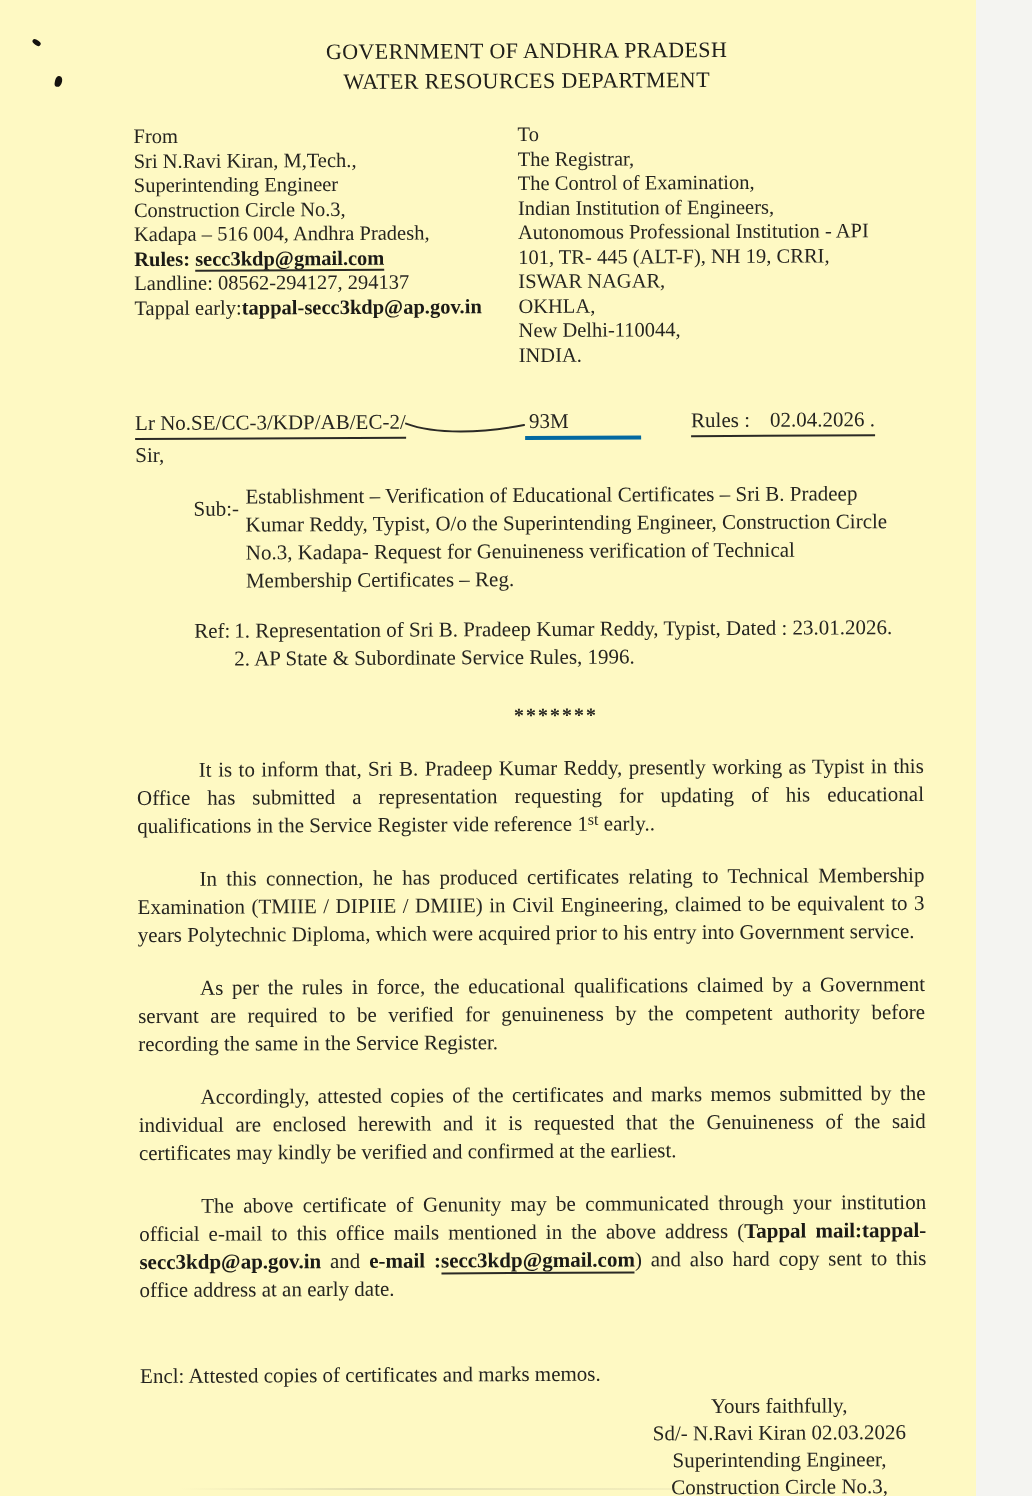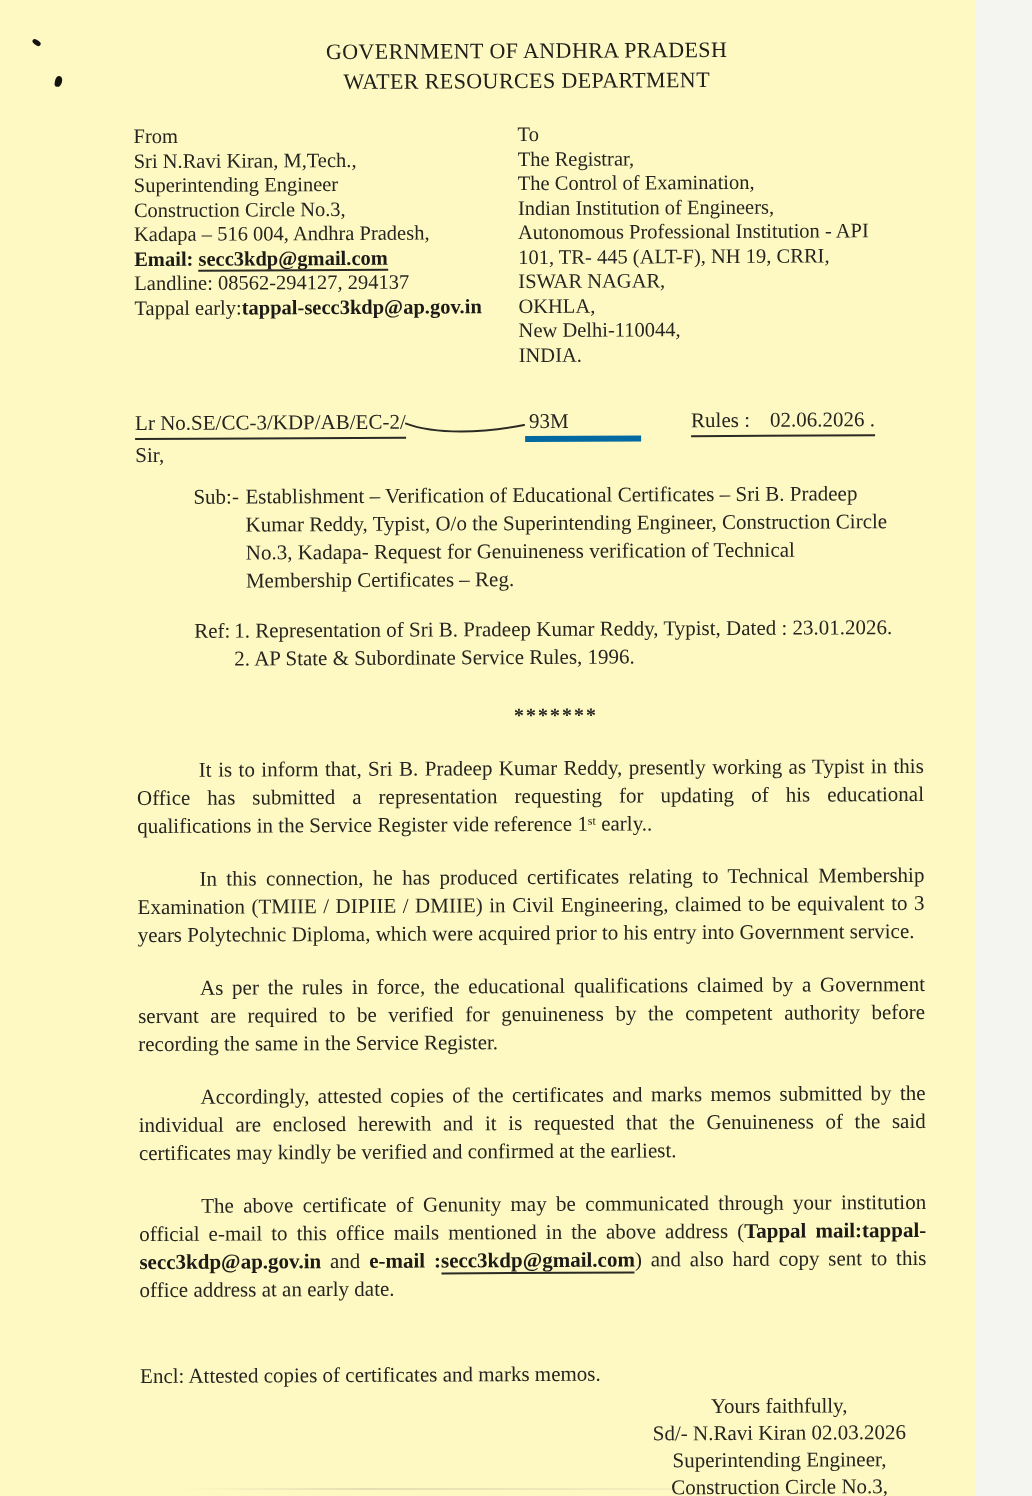--- a/index.html
+++ b/index.html
@@ -27,34 +27,34 @@
   }
   .doc-header { text-align:center; line-height:30px; letter-spacing:0.4px; font-size:22px; color:#21201b; }
   .addresses { display:flex; margin-top:26px; line-height:24.5px; font-size:20.5px; }
   .from-block { width:384px; flex:0 0 auto; }
   .to-block { flex:1; }
   .bold { font-weight:bold; color:#1c1b16; }
   .underline { text-decoration:none; border-bottom:2px solid #2b2a25; }
   .ref-line { position:relative; height:30px; margin-top:40px; font-size:21px; }
   .lr-no { position:absolute; left:0; top:0; border-bottom:2px solid #2b2a25; padding-bottom:1px; }
   .hand-curve { position:absolute; left:270px; top:13px; width:120px; height:18px; }
-  .lr-number { position:absolute; left:390px; top:0; padding:0 72px 1px 4px; border-bottom:6px solid #0369a1; }
+  .lr-number { position:absolute; left:390px; top:0; padding:0 72px 1px 4px; border-bottom:4px solid #0369a1; }
   .dated-group { position:absolute; left:556px; top:0; border-bottom:2px solid #2b2a25; padding-bottom:1px; }
   .dated-date { margin-left:20px; }
   .salutation { margin-top:2px; }
   .subject-block, .ref-block { display:flex; margin-left:58px; margin-top:0; }
   .subject-block { margin-top:14px; }
-  .subject-label { flex:0 0 52px; }
+  .subject-label { flex:0 0 52px;margin-top:12px; }
   .subject-text { width:650px; }
   .ref-block { margin-top:22px; }
   .ref-label { flex:0 0 40px; }
   .ref-items { width:660px; }
   .separator { text-align:center; margin-top:30px; font-weight:bold; letter-spacing:2px; transform:translateX(26px); font-size:20px; }
   .para { margin-top:25px; text-align:justify; text-indent:62px; }
-  .para sup { font-size:12px; line-height:0; vertical-align:6px; }
+  .para sup { font-size:16px; line-height:0; vertical-align:6px; }
   .enclosure { margin-top:58px; }
   .signature-block { width:260px; margin:6px 18px 0 auto; text-align:center; line-height:27px; }
   .bottom-smudge {
     position:absolute; left:180px; bottom:6px; width:620px; height:2px;
     background:linear-gradient(90deg, transparent, rgba(120,120,112,0.20) 30%, rgba(120,120,112,0.10) 70%, transparent);
   }
 </style>
 </head>
 <body>
 
@@ -69,21 +69,21 @@
       <div>WATER RESOURCES DEPARTMENT</div>
     </div>
 
     <div class="addresses">
       <div class="from-block">
         <div>From</div>
         <div>Sri N.Ravi Kiran, M,Tech.,</div>
         <div>Superintending Engineer</div>
         <div>Construction Circle No.3,</div>
         <div>Kadapa – 516 004, Andhra Pradesh,</div>
-        <div><span class="bold">Email: </span><span class="bold underline">secc3kdp@gmail.com</span></div>
+        <div><span class="bold">Rules: </span><span class="bold underline">secc3kdp@gmail.com</span></div>
         <div>Landline: 08562-294127, 294137</div>
         <div><span>Tappal early:</span><span class="bold">tappal-secc3kdp@ap.gov.in</span></div>
       </div>
       <div class="to-block">
         <div>To</div>
         <div>The Registrar,</div>
         <div>The Control of Examination,</div>
         <div>Indian Institution of Engineers,</div>
         <div>Autonomous Professional Institution - API</div>
         <div>101,  TR- 445 (ALT-F), NH 19,  CRRI,</div>
@@ -93,21 +93,21 @@
         <div>INDIA.</div>
       </div>
     </div>
 
     <div class="ref-line">
       <span class="lr-no">Lr No.SE/CC-3/KDP/AB/EC-2/</span>
       <svg class="hand-curve" viewBox="0 0 120 18" preserveAspectRatio="none">
         <path d="M1,3 C30,14 78,13 119,5" fill="none" stroke="#2b2a25" stroke-width="2" stroke-linecap="round"></path>
       </svg>
       <span class="lr-number">93M</span>
-      <span class="dated-group"><span>Rules :</span><span class="dated-date">02.06.2026 .</span></span>
+      <span class="dated-group"><span>Rules :</span><span class="dated-date">02.04.2026 .</span></span>
     </div>
 
     <div class="salutation">Sir,</div>
 
     <div class="subject-block">
       <span class="subject-label">Sub:-</span>
       <div class="subject-text">Establishment – Verification of Educational Certificates – Sri B. Pradeep Kumar Reddy, Typist, O/o the Superintending Engineer, Construction Circle No.3, Kadapa- Request for Genuineness verification of Technical Membership Certificates – Reg.</div>
     </div>
 
     <div class="ref-block">

